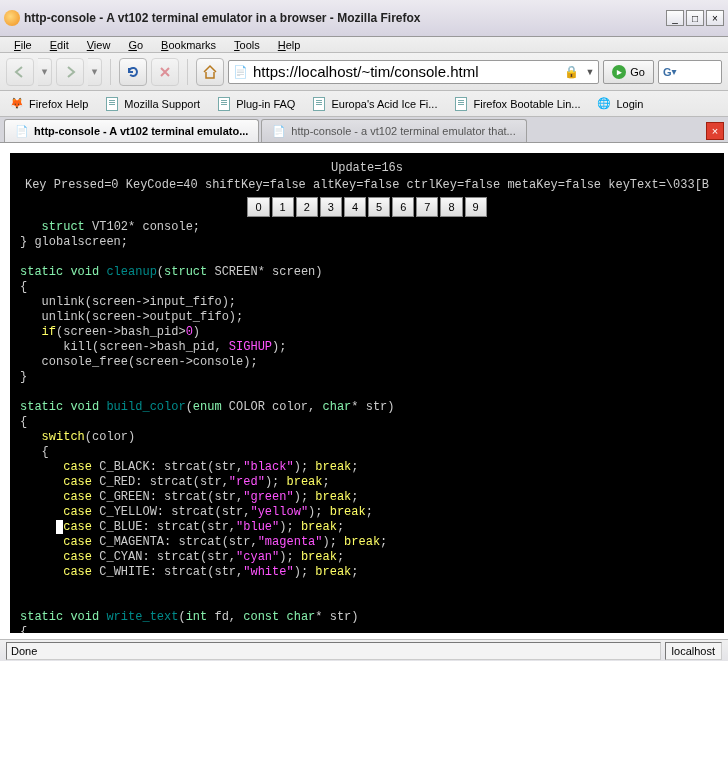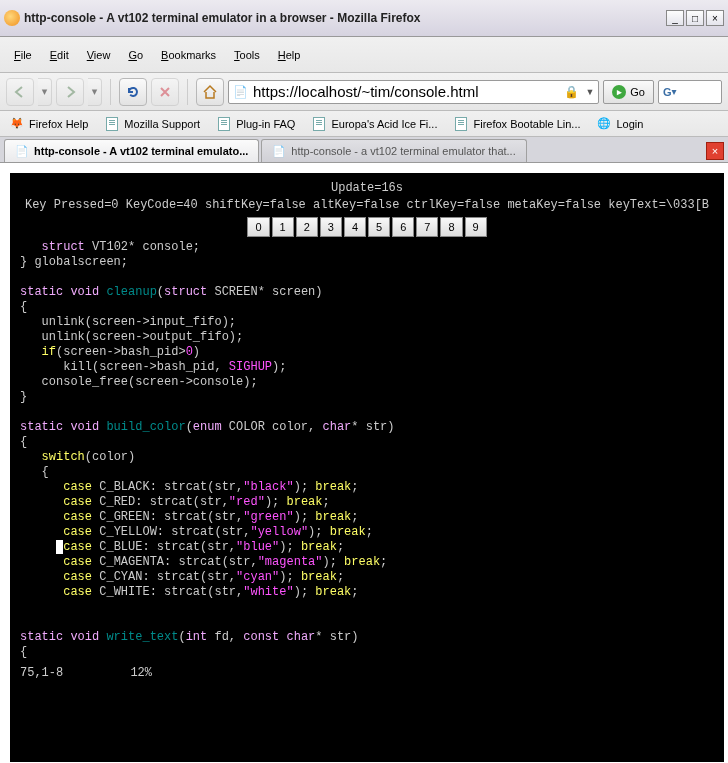--- a/index.html
+++ b/index.html
@@ -5,21 +5,21 @@
   * { margin: 0; padding: 0; box-sizing: border-box; }
   body { width: 728px; height: 763px; font-family: "Lucida Grande", Tahoma, sans-serif; font-size: 11px; background: #fff; overflow: hidden; }
   
   
   .titlebar { height: 37px; background: linear-gradient(#eceaf0, #d6d3e0); border-bottom: 1px solid #999; display: flex; align-items: center; padding: 0 4px; }
   .titlebar .app-icon { width: 16px; height: 16px; margin-right: 4px; background: radial-gradient(circle at 40% 40%, #ffd77a, #f09020); border-radius: 50%; }
   .titlebar .title { flex: 1; font-weight: bold; color: #222; font-size: 12px; }
   .titlebar .wbtn { width: 18px; height: 16px; margin-left: 2px; border: 1px solid #888; background: linear-gradient(#fdfdfd,#e4e4ec); display: flex; align-items: center; justify-content: center; font-size: 10px; cursor: pointer; }
 
   
-  .menubar { height: 36px; background: linear-gradient(#f0f0f0,#e8e8e8); border-bottom: 1px solid #bbb; display: flex; align-items: center; padding: 0 6px; gap: 2px; }
+  .menubar { height: 16px; background: linear-gradient(#f0f0f0,#e8e8e8); border-bottom: 1px solid #bbb; display: flex; align-items: center; padding: 0 6px; gap: 2px; }
   .menubar .menuitem { padding: 3px 8px; cursor: pointer; }
   .menubar .menuitem .ul { text-decoration: underline; }
 
   
   .navbar { height: 38px; background: linear-gradient(#f2f2f2,#e6e6e6); border-bottom: 1px solid #bbb; display: flex; align-items: center; padding: 0 6px; gap: 4px; }
   .navbtn { width: 28px; height: 28px; border: 1px solid #b8b8b8; border-radius: 4px; background: linear-gradient(#fafafa,#e2e2e2); display: flex; align-items: center; justify-content: center; cursor: pointer; }
   .navbtn.disabled { opacity: 0.45; cursor: default; }
   .navbtn.small { width: 14px; border-left: none; border-radius: 0 4px 4px 0; }
   .sep { width: 1px; height: 26px; background: #ccc; margin: 0 4px; }
   .urlbox { flex: 1; height: 24px; border: 1px solid #9a9a9a; background: #fff; display: flex; align-items: center; padding: 0 4px; gap: 4px; border-radius: 2px; }
@@ -41,29 +41,29 @@
   
   .tabstrip { height: 26px; background: #d6d6dc; border-bottom: 1px solid #999; display: flex; align-items: flex-end; padding: 0 4px; }
   .tab { height: 23px; padding: 4px 10px; background: linear-gradient(#fbfbfb,#eaeaec); border: 1px solid #a0a0a0; border-bottom: none; margin-right: 2px; border-radius: 3px 3px 0 0; display: flex; align-items: center; gap: 5px; cursor: pointer; font-size: 11px; max-width: 270px; }
   .tab.inactive { background: linear-gradient(#e0e0e4,#d0d0d6); color: #555; }
   .tab .tfav { width: 14px; height: 14px; display:flex;align-items:center;justify-content:center; font-size:11px;}
   .tab .label { white-space: nowrap; overflow: hidden; text-overflow: ellipsis; }
   .tab.active .label { font-weight: bold; }
   .tabclose-all { margin-left: auto; width: 18px; height: 18px; background: #e04030; border:1px solid #a02010; color:#fff; display:flex;align-items:center;justify-content:center; cursor:pointer; font-size:11px; margin-bottom:2px;}
 
   
-  .content { height: 605px; background: #fff; padding: 10px 4px 6px 10px; display:flex; flex-direction:column; }
+  .content { height: 496px; background: #fff; padding: 10px 4px 6px 10px; display:flex; flex-direction:column; }
   .console { flex:1; background: #000; color: #ccc; font-family: "Courier New", monospace; font-size: 12px; padding: 8px 10px; overflow: hidden; line-height: 15px;}
   .console .hdr { text-align: center; margin-bottom: 2px; }
   .console .numrow { text-align: center; margin: 4px 0 3px; }
   .console .numrow button, .console .ctlrow button { font-family: Tahoma, sans-serif; font-size: 11px; padding: 3px 7px; margin: 0 1px; background: linear-gradient(#f8f8f8,#ddd); border: 1px solid #888; cursor: pointer; }
   .console .ctlrow { text-align: center; margin-bottom: 10px; }
   
   .code { white-space: pre; }
-  .kw-type { color: #f0abfc; } 
+  .kw-type { color: #86efac; } 
   .kw-ctrl { color: #ffff66; } 
   .fn { color: #008b8b; } 
   .num { color: #ff55ff; }
   .str { color: #ff55ff; }
   .cursor { background: #fff; color:#000; }
   .vimstatus { padding-top: 6px; }
   .vimstatus span { display:inline-block; }
   
   
   .statusbar { height: 22px; background: linear-gradient(#f0f0f0,#e4e4e8); border-top: 1px solid #bbb; display: flex; align-items: center; padding: 0 6px; font-size: 11px; }

